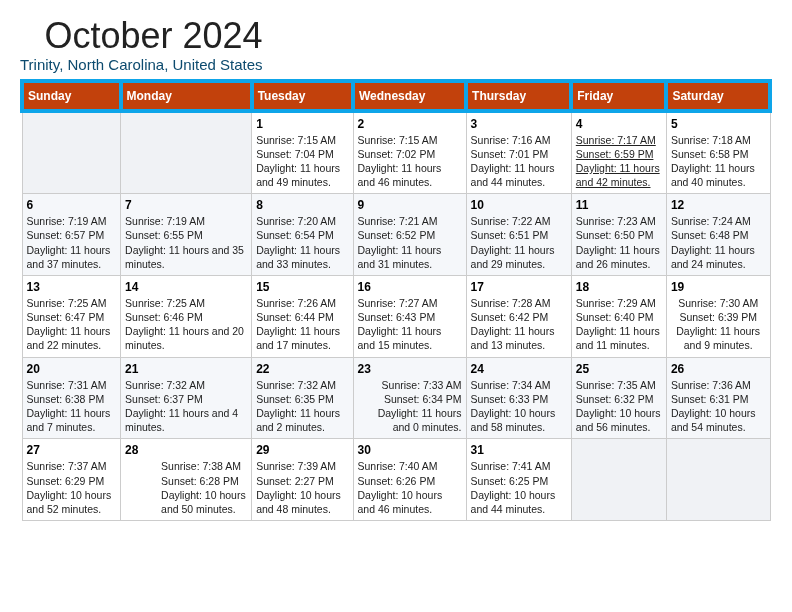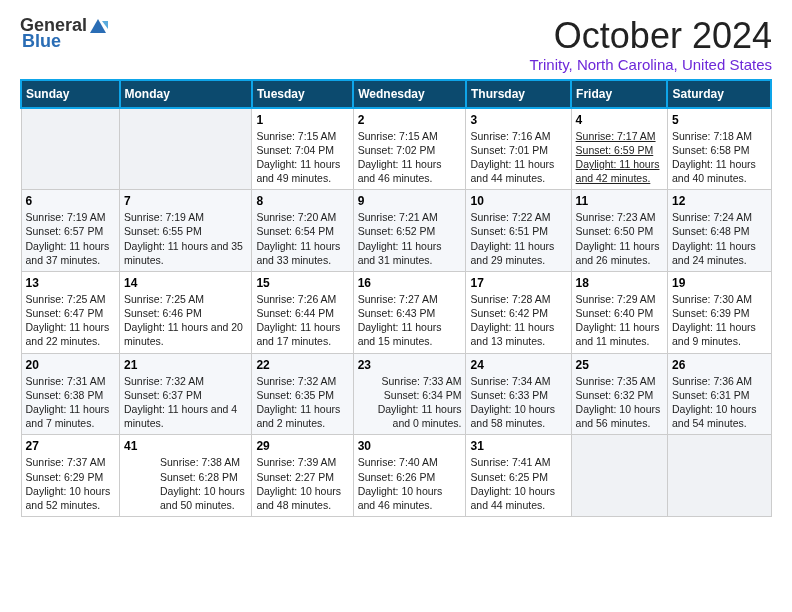--- a/index.html
+++ b/index.html
@@ -26,35 +26,35 @@
       text-align: right;
     }
     .month-title {
       font-size: 36px;
       color: #222;
       font-weight: normal;
       line-height: 1.1;
     }
     .location-title {
       font-size: 15px;
-      color: #6d28d9;
+      color: #0c4a6e;
     }
     table {
       width: 100%;
       border-collapse: collapse;
       font-size: 11px;
     }
     thead tr th {
-      background-color: #0c4a6e;
+      background-color: #c2410c;
       color: #fff;
       padding: 6px 4px;
       text-align: left;
       font-size: 12px;
       font-weight: bold;
-      border: 2px solid #0ea5e9;
+      border: 4px solid #0ea5e9;
     }
     tbody tr td {
       border: 1px solid #ccc;
       padding: 4px 4px;
       vertical-align: top;
       min-height: 70px;
       background: #fff;
     }
     tbody tr:nth-child(even) td {
       background: #f5f7fa;
@@ -71,30 +71,20 @@
       line-height: 1.35;
     }
     td.empty {
       background: #f0f2f5;
     }
   </style>
 </head>
 <body>
 
 <div class="header">
-  <div class="logo">
-    <div style="display:flex;align-items:center;">
-      <span style="font-size:18px;font-weight:bold;color:#333;">General</span>
-      <svg width="20" height="18" viewBox="0 0 20 18" style="margin:0 1px;">
-        <polygon points="10,2 18,16 2,16" fill="#2a6db5"></polygon>
-        <polygon points="14,4 20,4 20,12" fill="#5aabdd"></polygon>
-      </svg>
-    </div>
-    <span style="font-size:18px;font-weight:bold;color:#2a6db5;margin-top:-4px;margin-left:2px;">Blue</span>
-  </div>
   <div class="title-block">
     <div class="month-title">October 2024</div>
     <div class="location-title">Trinity, North Carolina, United States</div>
   </div>
 </div>
 
 <table>
   <thead>
     <tr>
     <th>Sunday</th>
@@ -217,21 +207,21 @@
 Daylight: 11 hours and 13 minutes.</div>
         </td>
         <td>
           <span class="day-num">18</span>
           <div class="day-info" style="white-space: pre-line;">Sunrise: 7:29 AM
 Sunset: 6:40 PM
 Daylight: 11 hours and 11 minutes.</div>
         </td>
         <td>
           <span class="day-num">19</span>
-          <div class="day-info" style="white-space: pre-line;">Sunrise: 7:30 AM
+          <div class="day-info" style="white-space: pre-line; text-align: center;">Sunrise: 7:30 AM
 Sunset: 6:39 PM
 Daylight: 11 hours and 9 minutes.</div>
         </td>
       </tr>
       <tr>
         <td>
           <span class="day-num">20</span>
           <div class="day-info" style="white-space: pre-line;">Sunrise: 7:31 AM
 Sunset: 6:38 PM
 Daylight: 11 hours and 7 minutes.</div>
@@ -274,21 +264,21 @@
         </td>
       </tr>
       <tr>
         <td>
           <span class="day-num">27</span>
           <div class="day-info" style="white-space: pre-line;">Sunrise: 7:37 AM
 Sunset: 6:29 PM
 Daylight: 10 hours and 52 minutes.</div>
         </td>
         <td>
-          <span class="day-num">41</span>
+          <span class="day-num">28</span>
           <div class="day-info" style="white-space: pre-line; margin-left: 36px;">Sunrise: 7:38 AM
 Sunset: 6:28 PM
 Daylight: 10 hours and 50 minutes.</div>
         </td>
         <td>
           <span class="day-num">29</span>
           <div class="day-info" style="white-space: pre-line;">Sunrise: 7:39 AM
 Sunset: 2:27 PM
 Daylight: 10 hours and 48 minutes.</div>
         </td>

